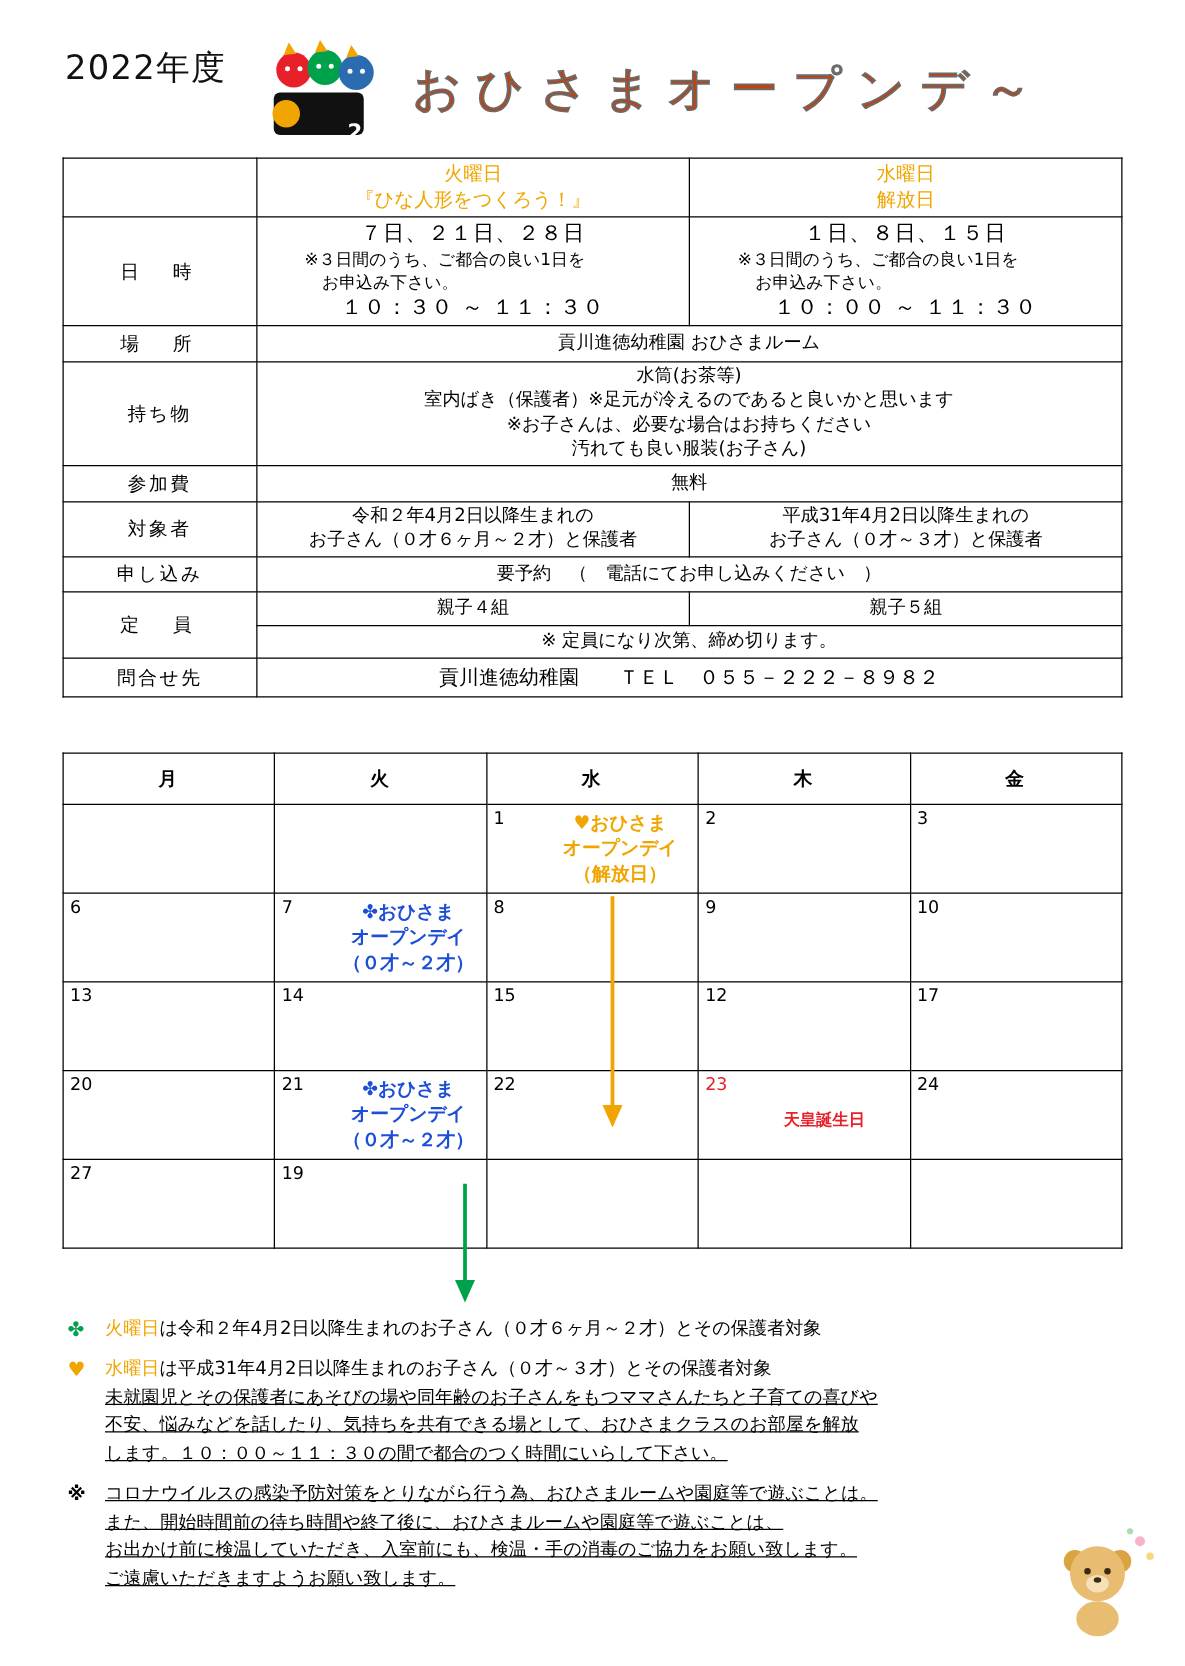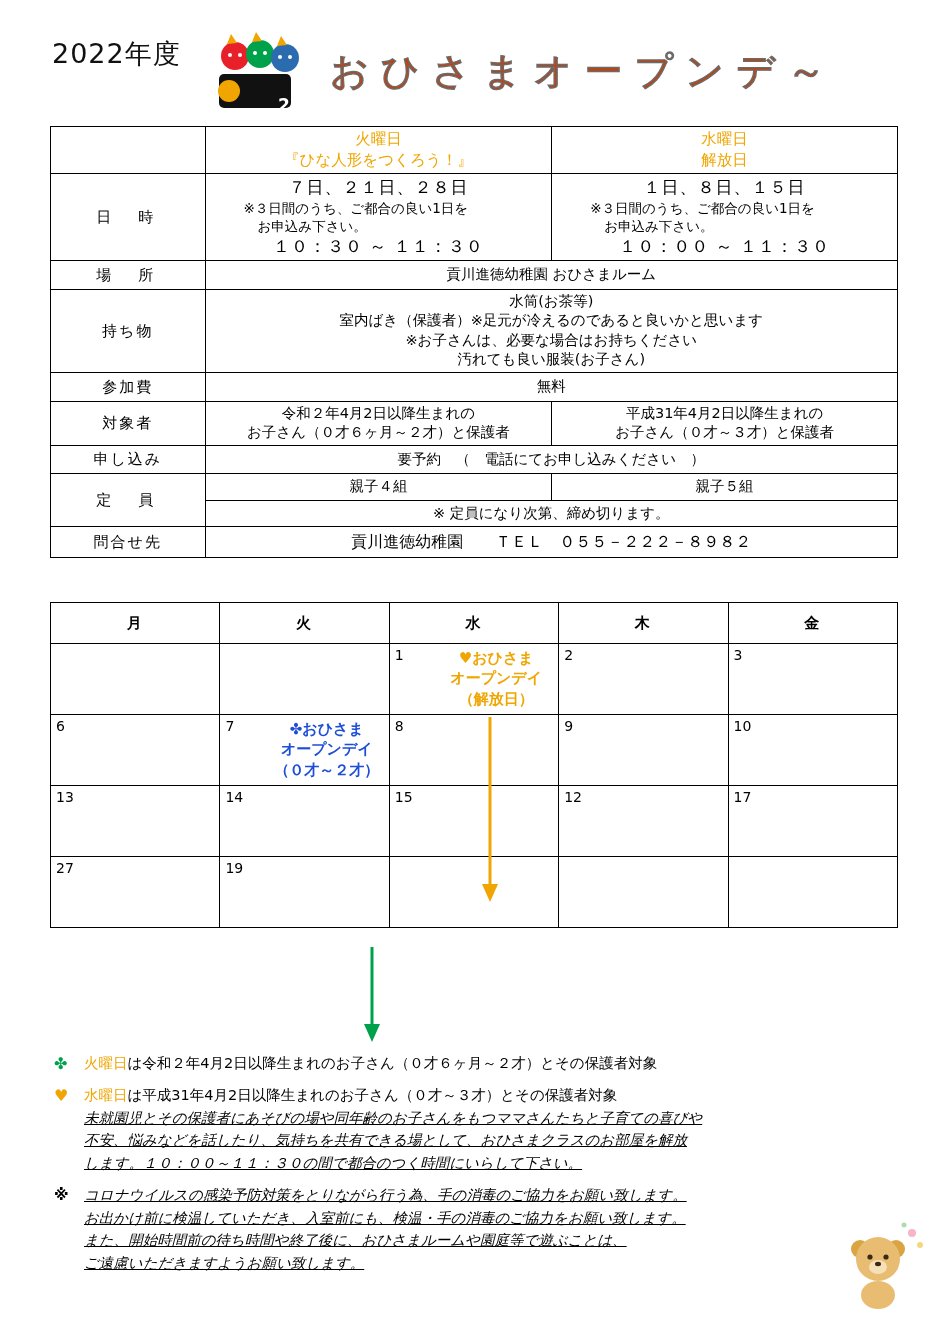--- a/index.html
+++ b/index.html
@@ -99,21 +99,21 @@
   .notes{
     position:absolute;left:50px;top:1052px;width:880px;
     font-size:14.5px;line-height:1.55;
   }
   .note-row{position:relative;padding-left:34px;margin-bottom:10px;}
   .bullet{position:absolute;left:4px;top:0;font-size:16px;font-weight:bold;}
   .bullet.green{color:#00a14b;}
   .bullet.orange{color:#f0a500;}
   .bullet.kome{color:#000;font-size:15px;}
   .kw-orange{color:#f0a500;}
-  .ul{text-decoration:underline;font-style:italic;}
+  .ul{text-decoration:underline;}
   .nline{display:block;}
 
   
   .bear{position:absolute;right:18px;bottom:22px;width:96px;height:96px;}
 </style>
 </head>
 <body>
 
 <div class="page">
 
@@ -293,20 +293,43 @@
             <span class="daynum">15</span>
           </td>
       <td>
             <span class="daynum">12</span>
           </td>
       <td>
             <span class="daynum">17</span>
           </td>
     </tr>
 
+    <tr>
+      <td>
+            <span class="daynum">20</span>
+          </td>
+      <td>
+        <span class="daynum">21</span>
+        <div class="ev green">
+          <span class="nline">✤<span>おひさま</span></span>
+          <span class="nline">オープンデイ</span>
+          <span class="nline">（０才～２才）</span>
+        </div>
+      </td>
+      <td>
+            <span class="daynum">22</span>
+          </td>
+      <td>
+        <span class="daynum holiday">23</span>
+        <span class="ev-note">天皇誕生日</span>
+      </td>
+      <td>
+            <span class="daynum">24</span>
+          </td>
+    </tr>
 
     <tr>
       <td>
             <span class="daynum">27</span>
           </td>
       <td>
             <span class="daynum">19</span>
           </td>
       <td>
             <span class="daynum"></span>
@@ -342,23 +365,23 @@
     <div class="note-row">
       <span class="bullet orange">♥</span>
       <span class="kw-orange">水曜日</span><span>は平成31年4月2日以降生まれのお子さん（０才～３才）とその保護者対象</span>
       <span class="nline ul">未就園児とその保護者にあそびの場や同年齢のお子さんをもつママさんたちと子育ての喜びや</span>
       <span class="nline ul">不安、悩みなどを話したり、気持ちを共有できる場として、おひさまクラスのお部屋を解放</span>
       <span class="nline ul">します。１０：００～１１：３０の間で都合のつく時間にいらして下さい。</span>
     </div>
 
     <div class="note-row">
       <span class="bullet kome">※</span>
-      <span class="nline ul">コロナウイルスの感染予防対策をとりながら行う為、手の消毒のご協力をお願い致します。</span>
+      <span class="nline ul">コロナウイルスの感染予防対策をとりながら行う為、おひさまルームや園庭等で遊ぶことは。</span>
+      <span class="nline ul">また、開始時間前の待ち時間や終了後に、おひさまルームや園庭等で遊ぶことは、</span>
       <span class="nline ul">お出かけ前に検温していただき、入室前にも、検温・手の消毒のご協力をお願い致します。</span>
-      <span class="nline ul">また、開始時間前の待ち時間や終了後に、おひさまルームや園庭等で遊ぶことは、</span>
       <span class="nline ul">ご遠慮いただきますようお願い致します。</span>
     </div>
   </div>
 
   <svg class="bear" viewBox="0 0 96 96">
     <g>
       <circle cx="26" cy="34" r="9" fill="#d9a441"></circle>
       <circle cx="62" cy="34" r="9" fill="#d9a441"></circle>
       <circle cx="44" cy="44" r="22" fill="#e8bd72"></circle>
       <circle cx="36" cy="42" r="2.6" fill="#3a2a12"></circle>

